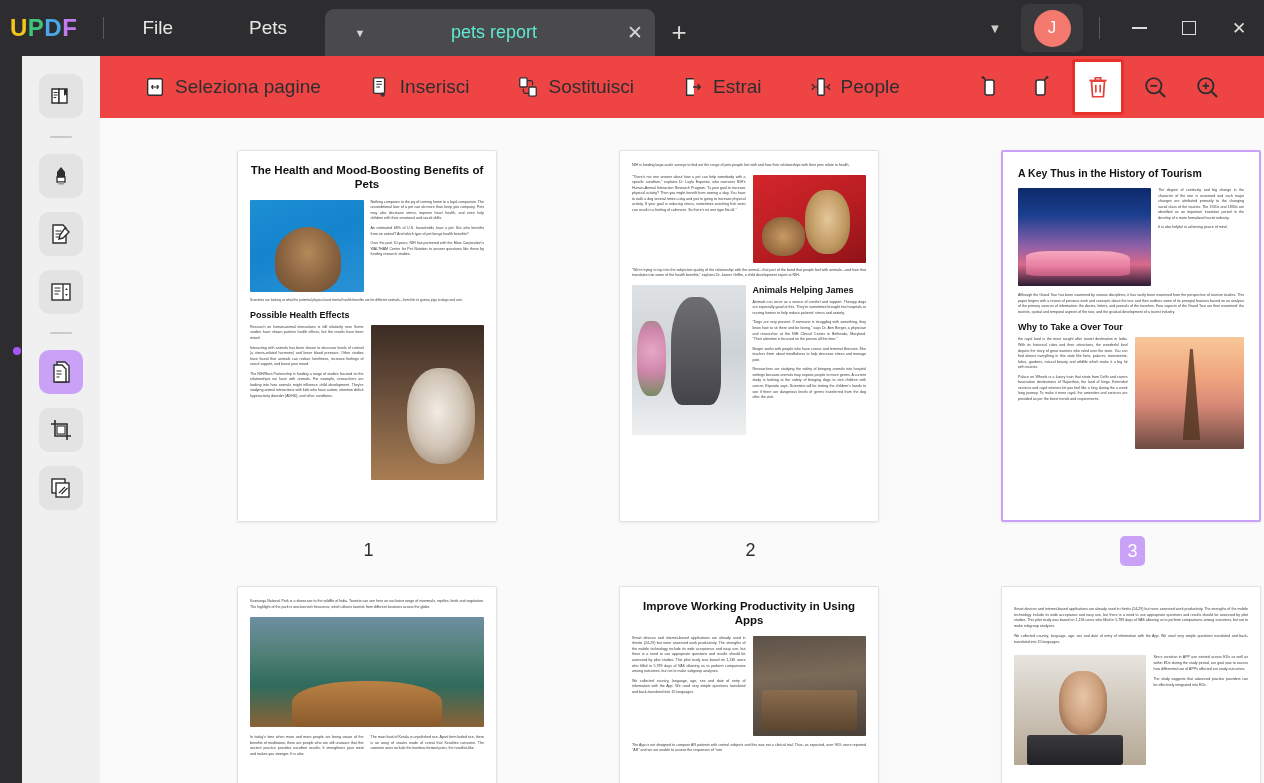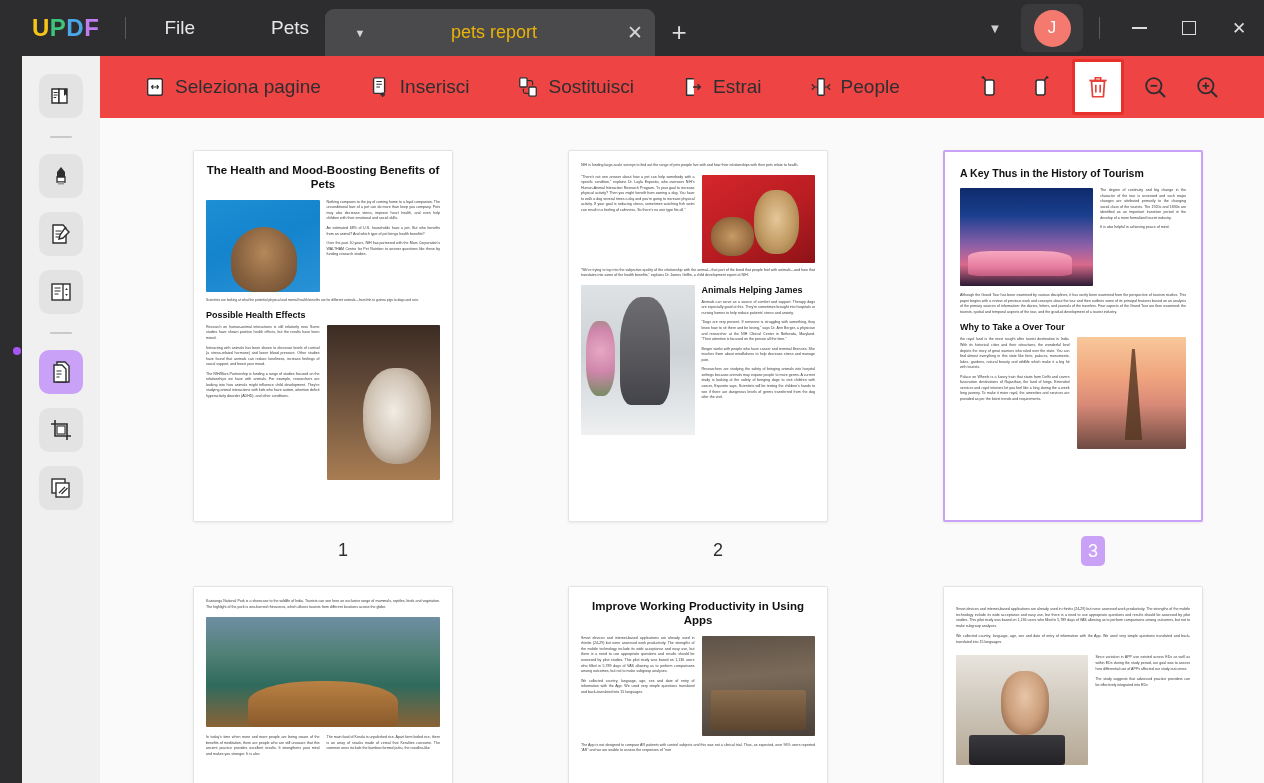--- a/index.html
+++ b/index.html
@@ -9,39 +9,39 @@
     font-family: "Liberation Sans", sans-serif;
     background: #2d2d2f;
   }
   .app { position: relative; width: 1264px; height: 783px; background: #2d2d2f; }
 
   
   .titlebar {
     position: absolute; top: 0; left: 0; width: 1264px; height: 56px;
     background: #2d2d2f; display: flex; align-items: center;
   }
-  .logo { margin-left: 32px; font-size: 24px; font-weight: bold; letter-spacing: .5px; }
+  .logo { margin-left: 10px; font-size: 24px; font-weight: bold; letter-spacing: .5px; }
   .logo .u { color: #f5c518; } .logo .p { color: #3fc47c; }
   .logo .d { color: #4aa8e8; } .logo .f { color: #c07cf0; }
   .vdivider { width: 1px; height: 22px; background: #5a5a5c; margin: 0 22px 0 26px; }
   .menu-item {
     color: #e7e7e8; font-size: 19px; padding: 6px 16px; border-radius: 5px; cursor: pointer;
   }
   .menu-item + .menu-item { margin-left: 44px; }
 
   .tab {
     position: absolute; left: 325px; top: 9px; width: 330px; height: 47px;
     background: #4a4a4c; border-radius: 9px 9px 0 0;
     display: flex; align-items: center;
   }
   .tab-caret {
     width: 26px; margin-left: 22px; color: #d5d5d6; font-size: 11px; text-align: center; cursor: pointer;
   }
   .tab-title {
-    flex: 1; text-align: center; color: #eab308; font-size: 18px;
+    flex: 1; text-align: center; color: #5eead4; font-size: 18px;
     white-space: nowrap; overflow: hidden; text-overflow: ellipsis; padding: 0 6px;
   }
   .tab-close {
     width: 40px; text-align: center; color: #d5d5d6; font-size: 19px; cursor: pointer;
   }
   .tab-new {
     position: absolute; left: 664px; top: 18px; width: 30px; height: 30px;
     color: #dcdcdd; font-size: 26px; line-height: 28px; text-align: center; cursor: pointer;
   }
 
@@ -111,21 +111,21 @@
   .tb-icon-btn.highlight {
     border: 3px solid #e8302a; border-radius: 3px; width: 52px; height: 56px; background: #fff;
   }
 
   
   .pages {
     position: relative; height: 665px; overflow: hidden; background: #fafafa;
     padding: 32px 0 0 0;
   }
   .row { display: flex; justify-content: flex-start; padding-left: 93px; gap: 75px; }
-  .cell { width: 300px; }
+  .cell { width: 300px; margin-left: 44px; }
   .thumb {
     width: 260px; height: 372px; background: #fff; border: 1px solid #e3e3e5;
     border-radius: 2px; overflow: hidden; position: relative; cursor: pointer;
     box-shadow: 0 1px 3px rgba(0,0,0,.07);
   }
   .thumb.selected { border: 2px solid #c9a2f7; padding: 3px; }
   .thumb-inner { width: 100%; height: 100%; overflow: hidden; position: relative; background: #fff; padding: 12px 12px; }
   .pagenum {
     text-align: center; font-size: 18px; color: #2f2f31; margin-top: 14px; height: 28px;
     line-height: 28px;

